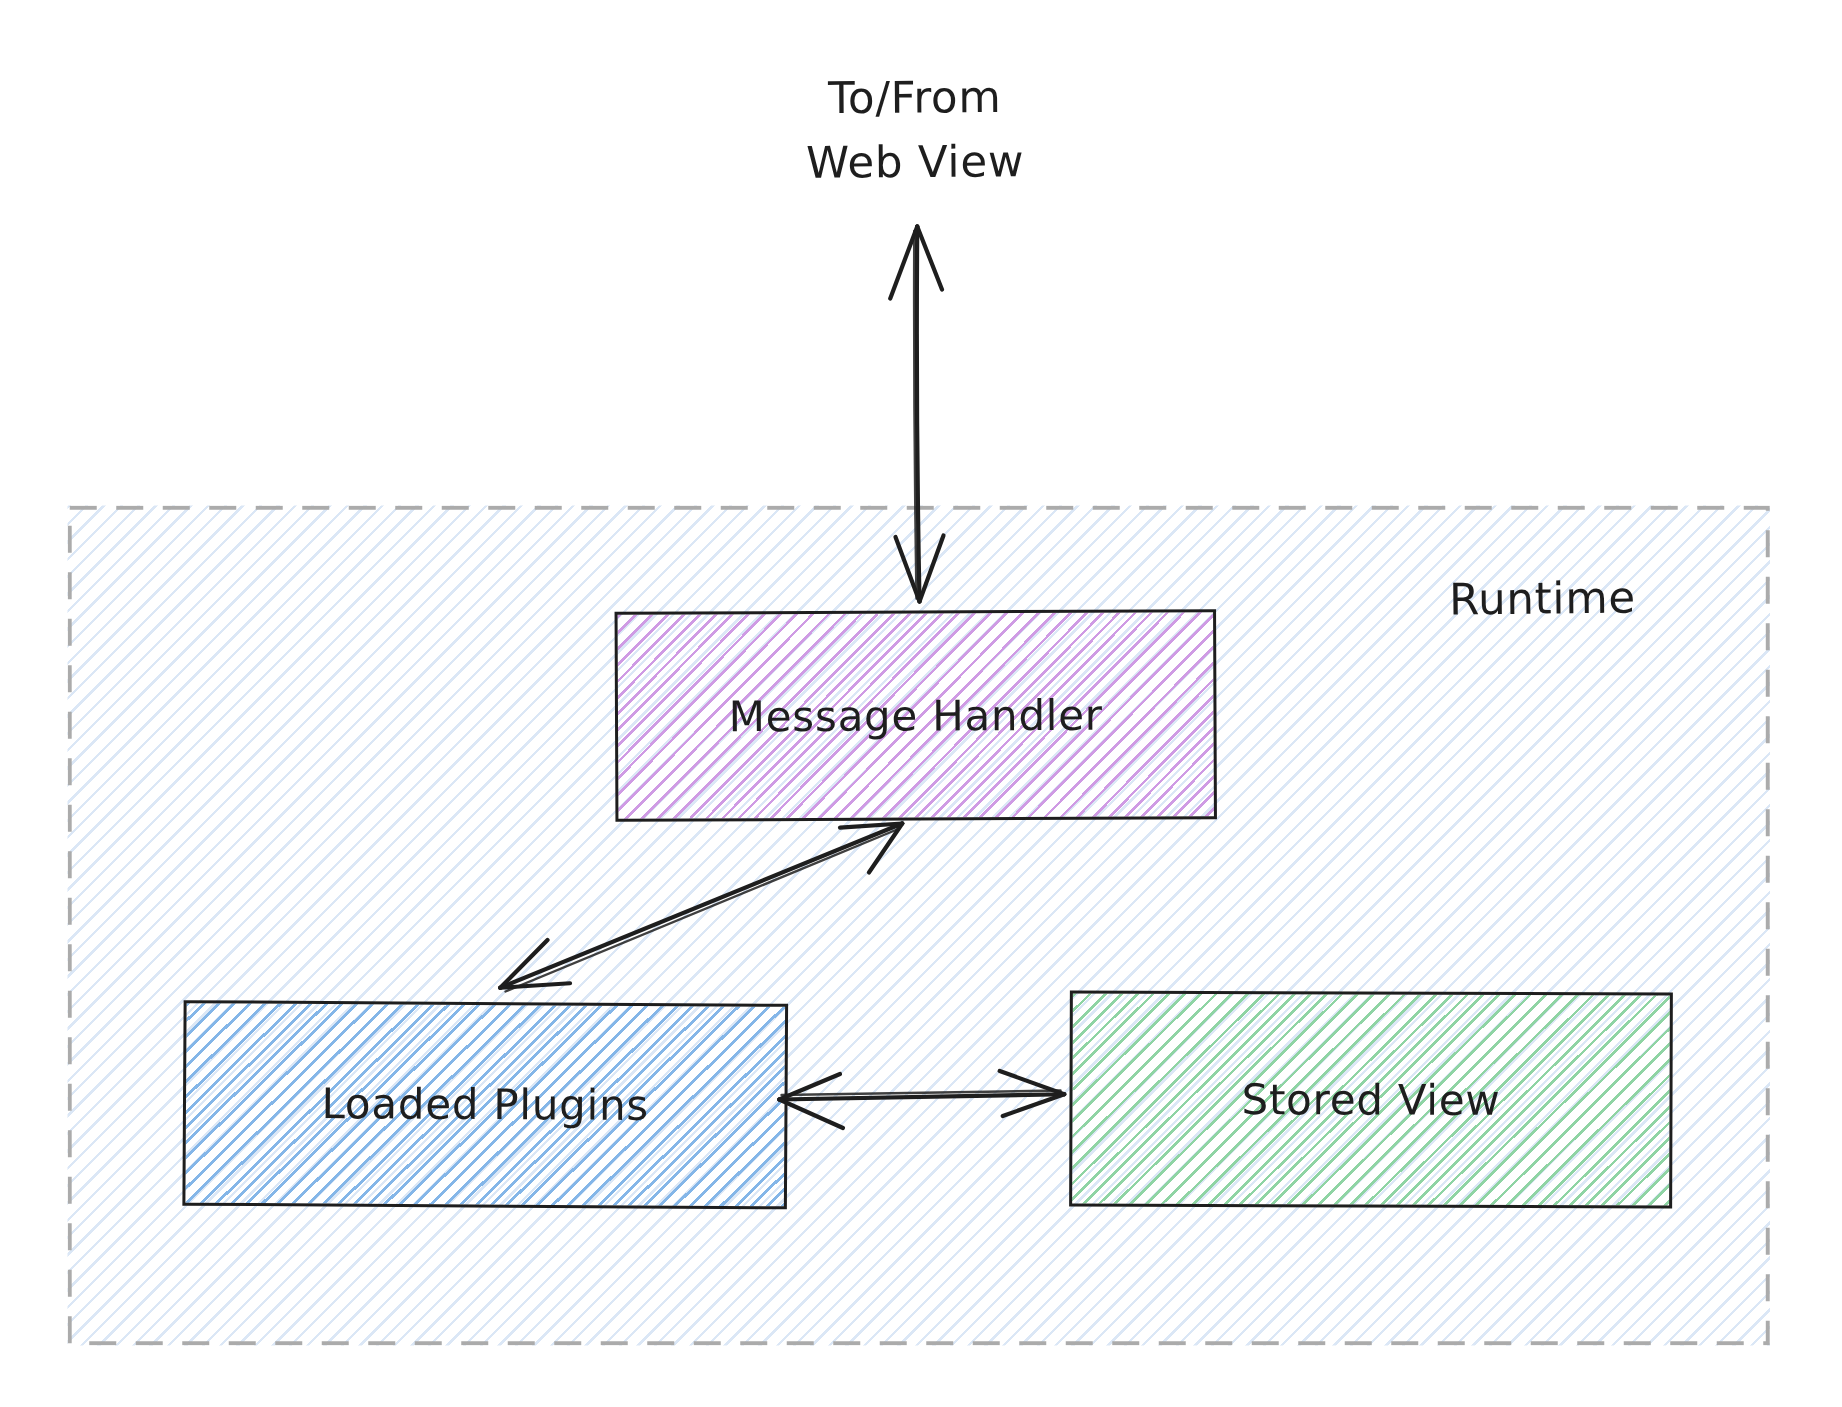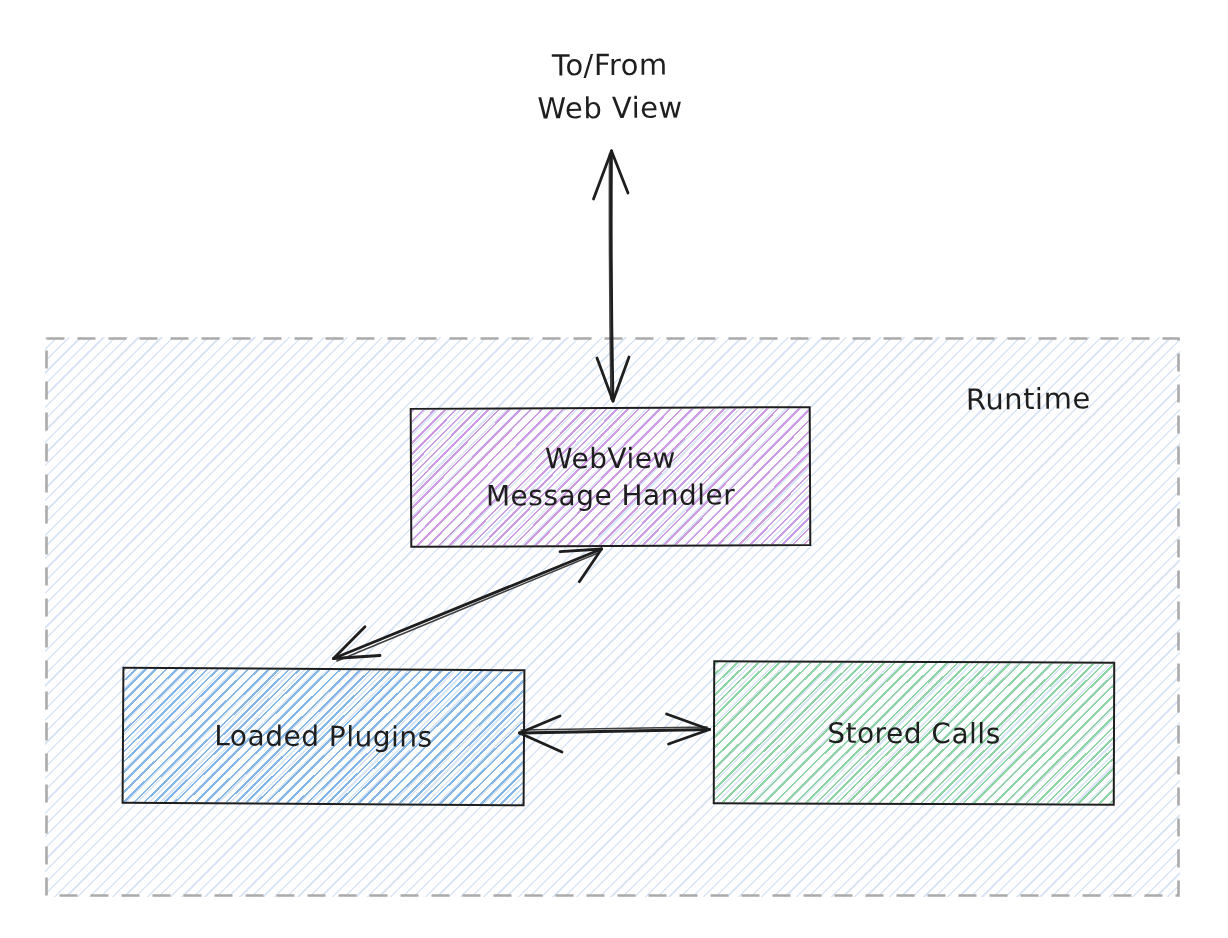--- a/index.html
+++ b/index.html
@@ -142,30 +142,29 @@
     </svg>
   </div>
   <div class="runtime-label">Runtime</div>
 
   <div class="external-label">
     <div>To/From</div>
     <div>Web View</div>
   </div>
 
   <div class="node node-webview">
-    <div>WebView</div>
     <div>Message Handler</div>
   </div>
 
   <div class="node node-plugins">
     <div>Loaded Plugins</div>
   </div>
 
   <div class="node node-stored">
-    <div>Stored Calls</div>
+    <div>Stored View</div>
   </div>
 
   <svg class="arrows" viewBox="0 0 1228 938">
 
     <g>
       <path d="M611.5 151 Q610.5 276 613 401"></path>
       <path class="echo" d="M609.5 154 Q609 276 611 399"></path>
       <path d="M611.5 151 L593.5 199"></path>
       <path d="M611.5 151 L628 193"></path>
       <path d="M613 401 L597 358"></path>

